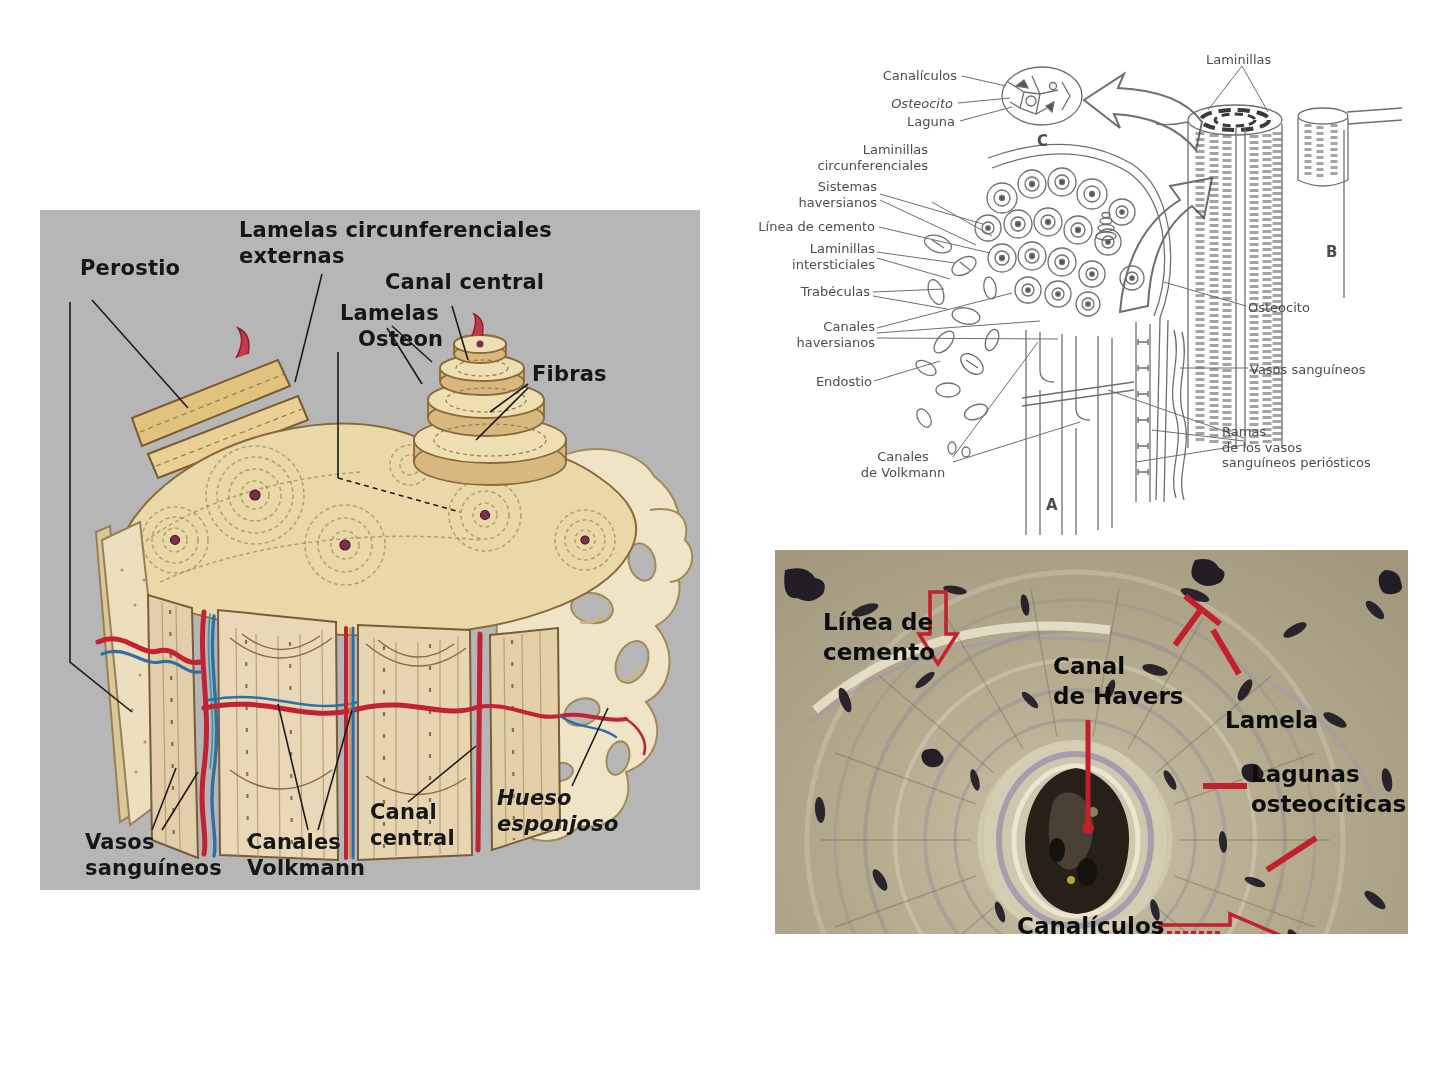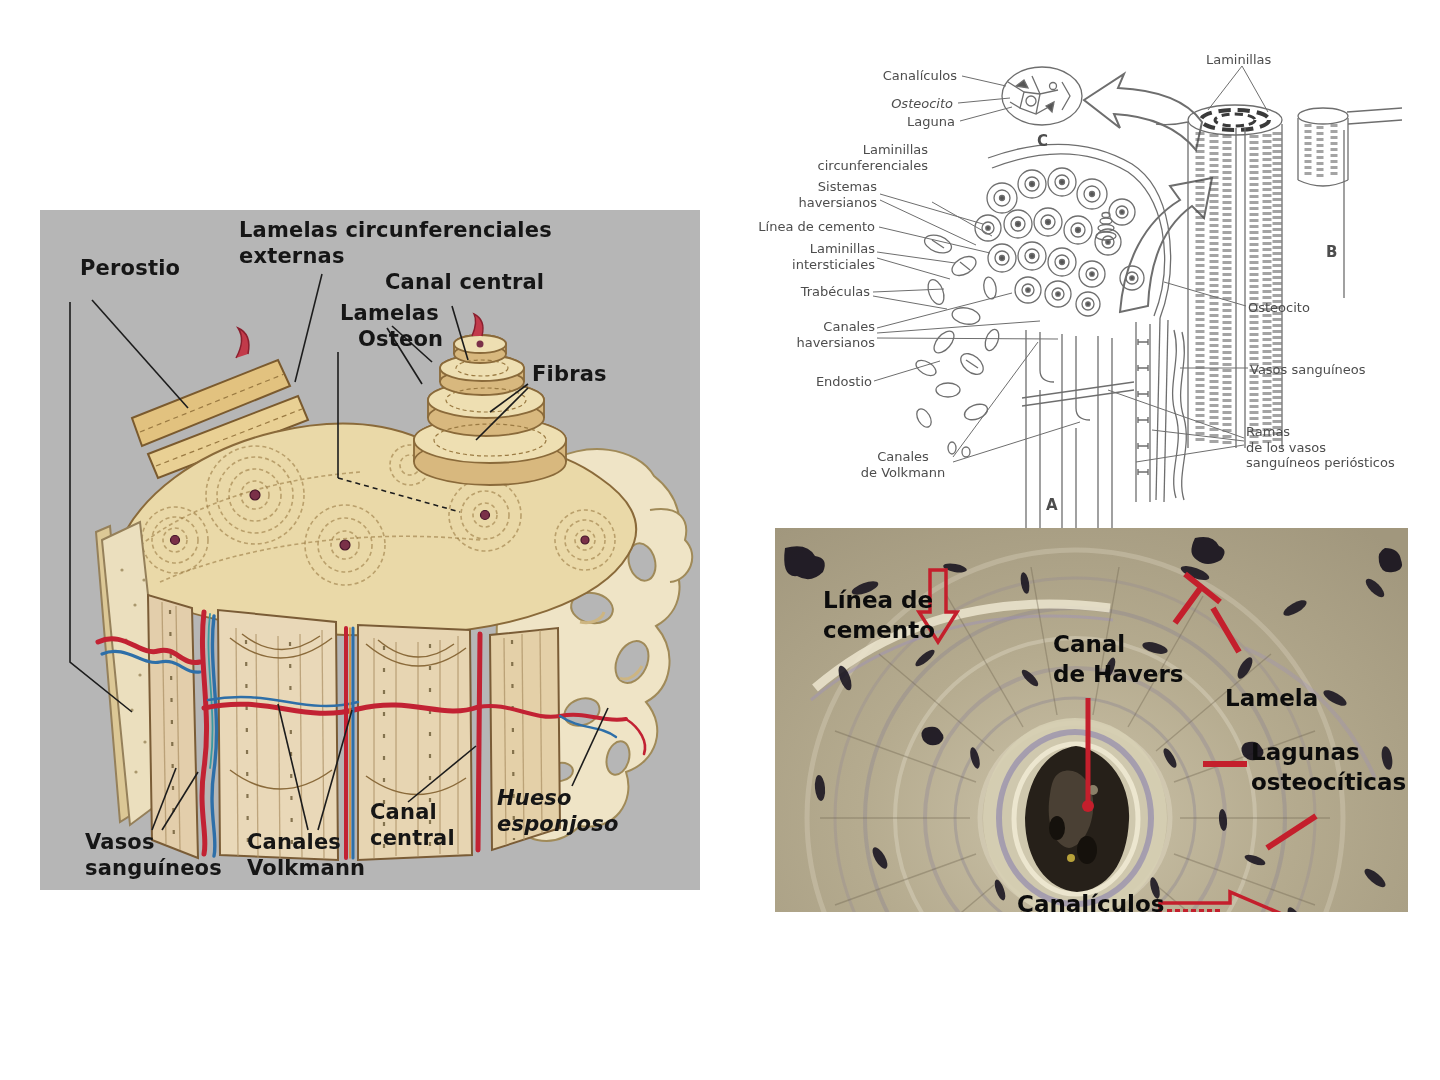--- a/index.html
+++ b/index.html
@@ -7,21 +7,21 @@
          font-family:"DejaVu Sans","Liberation Sans",sans-serif;}
   
   #logo{position:absolute;left:30px;top:48px;display:flex;align-items:center;}
   #logo .mark{font-size:58px;font-weight:bold;letter-spacing:-4px;line-height:1;}
   #logo .mark .u{color:#2a79be;} #logo .mark .o{color:#58595b;} #logo .mark .h{color:#2a79be;}
   #logo .name{margin-left:14px;font-size:22px;color:#3f4143;line-height:1.18;}
   
   .panel{position:absolute;}
   #bone-panel{left:40px;top:210px;width:660px;height:680px;background:#b6b6b6;border-radius:29px;}
   #line-panel{left:740px;top:30px;width:690px;height:515px;background:#ffffff;}
-  #micro-panel{left:775px;top:528px;width:633px;height:384px;overflow:hidden;}
+  #micro-panel{left:775px;top:550px;width:633px;height:384px;overflow:hidden;}
   .art{position:absolute;left:0;top:0;}
   
   .lbl{position:absolute;white-space:pre-line;}
   .lbl-bone{font-weight:bold;font-size:21px;color:#161616;line-height:1.22;letter-spacing:0.2px;}
   .lbl-line{font-size:13px;color:#4d4d4d;line-height:1.2;}
   .lbl-line.right{text-align:right;}
   .lbl-line.center{text-align:center;}
   .lbl-letter{font-size:15px;font-weight:bold;color:#4d4d4d;}
   .lbl-micro{font-weight:bold;font-size:23px;color:#0c0c0c;line-height:1.3;}
 </style>
@@ -489,21 +489,21 @@
     <div class="lbl lbl-line right" style="left:50px;top:289px;width:85px;">Canales
 haversianos</div>
     <div class="lbl lbl-line right" style="left:62px;top:344px;width:70px;">Endostio</div>
     <div class="lbl lbl-line center" style="left:108px;top:419px;width:110px;">Canales
 de Volkmann</div>
     <div class="lbl lbl-letter" style="left:306px;top:466px;">A</div>
     <div class="lbl lbl-line" style="left:466px;top:22px;">Laminillas</div>
     <div class="lbl lbl-letter" style="left:586px;top:213px;">B</div>
     <div class="lbl lbl-line" style="left:508px;top:270px;">Osteocito</div>
     <div class="lbl lbl-line" style="left:510px;top:332px;">Vasos sanguíneos</div>
-    <div class="lbl lbl-line" style="left:506px;top:394px;">Ramas
+    <div class="lbl lbl-line" style="left:482px;top:394px;">Ramas
 de los vasos
 sanguíneos periósticos</div>
   </div>
 
   <div id="micro-panel" class="panel">
     <svg class="art" width="633" height="492" viewBox="0 0 633 492">
       <defs>
         <radialGradient id="mbg" cx="47%" cy="59%" r="75%">
           <stop offset="0%" stop-color="#cbc2a8"></stop>
           <stop offset="45%" stop-color="#b5ab8f"></stop>

